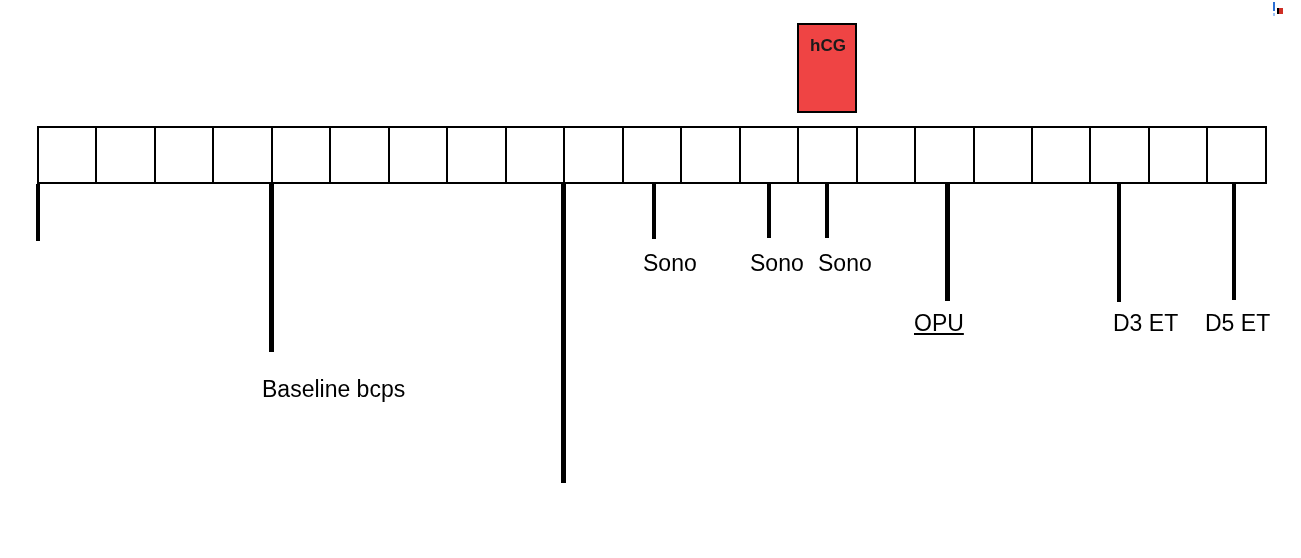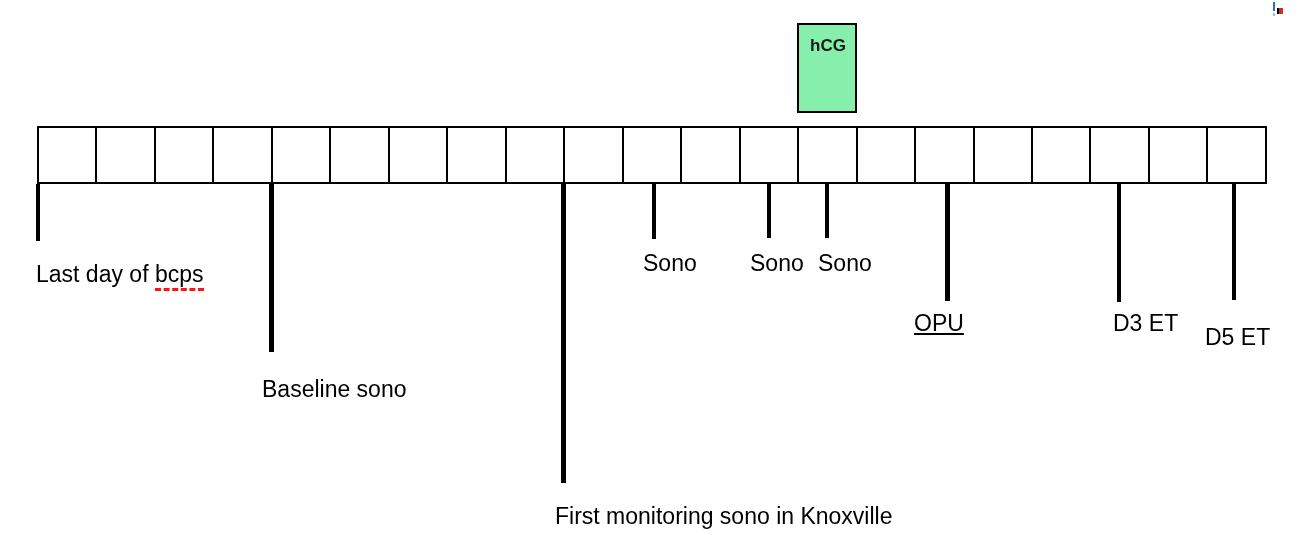--- a/index.html
+++ b/index.html
@@ -58,37 +58,37 @@
     white-space: nowrap;
   }
   .lbl-last-day   { left: 36px;   top: 262px; }
   .lbl-baseline   { left: 262px;  top: 377px; }
   .lbl-knoxville  { left: 555px;  top: 504px; }
   .lbl-sono-1     { left: 643px;  top: 251px; }
   .lbl-sono-2     { left: 750px;  top: 251px; }
   .lbl-sono-3     { left: 818px;  top: 251px; }
   .lbl-opu        { left: 914px;  top: 311px; text-decoration: underline; }
   .lbl-d3-et      { left: 1113px; top: 311px; }
-  .lbl-d5-et      { left: 1205px; top: 325px; }
+  .lbl-d5-et      { left: 1205px; top: 311px; }
 
   .misspelled {
     border-bottom: 3px dashed #ff1212;
     padding-bottom: 1px;
   }
 
   
   .hcg-box {
     position: absolute;
     left: 797px;
     top: 23px;
     width: 60px;
     height: 90px;
     border: 2px solid #000;
     box-sizing: border-box;
-    background: #86efac;
+    background: #ef4444;
   }
   .hcg-box .hcg-text {
     display: block;
     margin: 11px 0 0 11px;
     font-size: 17px;
     font-weight: bold;
     color: #1a1a1a;
   }
 
   
@@ -133,25 +133,21 @@
   <div class="tick tick-last-day"></div>
   <div class="tick tick-baseline"></div>
   <div class="tick tick-knoxville"></div>
   <div class="tick tick-sono-1"></div>
   <div class="tick tick-sono-2"></div>
   <div class="tick tick-sono-3"></div>
   <div class="tick tick-opu"></div>
   <div class="tick tick-d3-et"></div>
   <div class="tick tick-d5-et"></div>
 
-  <div class="lbl lbl-last-day">
-    <span>Last day of </span><span class="misspelled">bcps</span>
-  </div>
-  <div class="lbl lbl-baseline">Baseline sono</div>
-  <div class="lbl lbl-knoxville">First monitoring sono in Knoxville</div>
+  <div class="lbl lbl-baseline">Baseline bcps</div>
   <div class="lbl lbl-sono-1">Sono</div>
   <div class="lbl lbl-sono-2">Sono</div>
   <div class="lbl lbl-sono-3">Sono</div>
   <div class="lbl lbl-opu">OPU</div>
   <div class="lbl lbl-d3-et">D3 ET</div>
   <div class="lbl lbl-d5-et">D5 ET</div>
 
   <div class="caret"></div>
   <div class="caret-tail"></div>
   <div class="caret-flag"></div>

